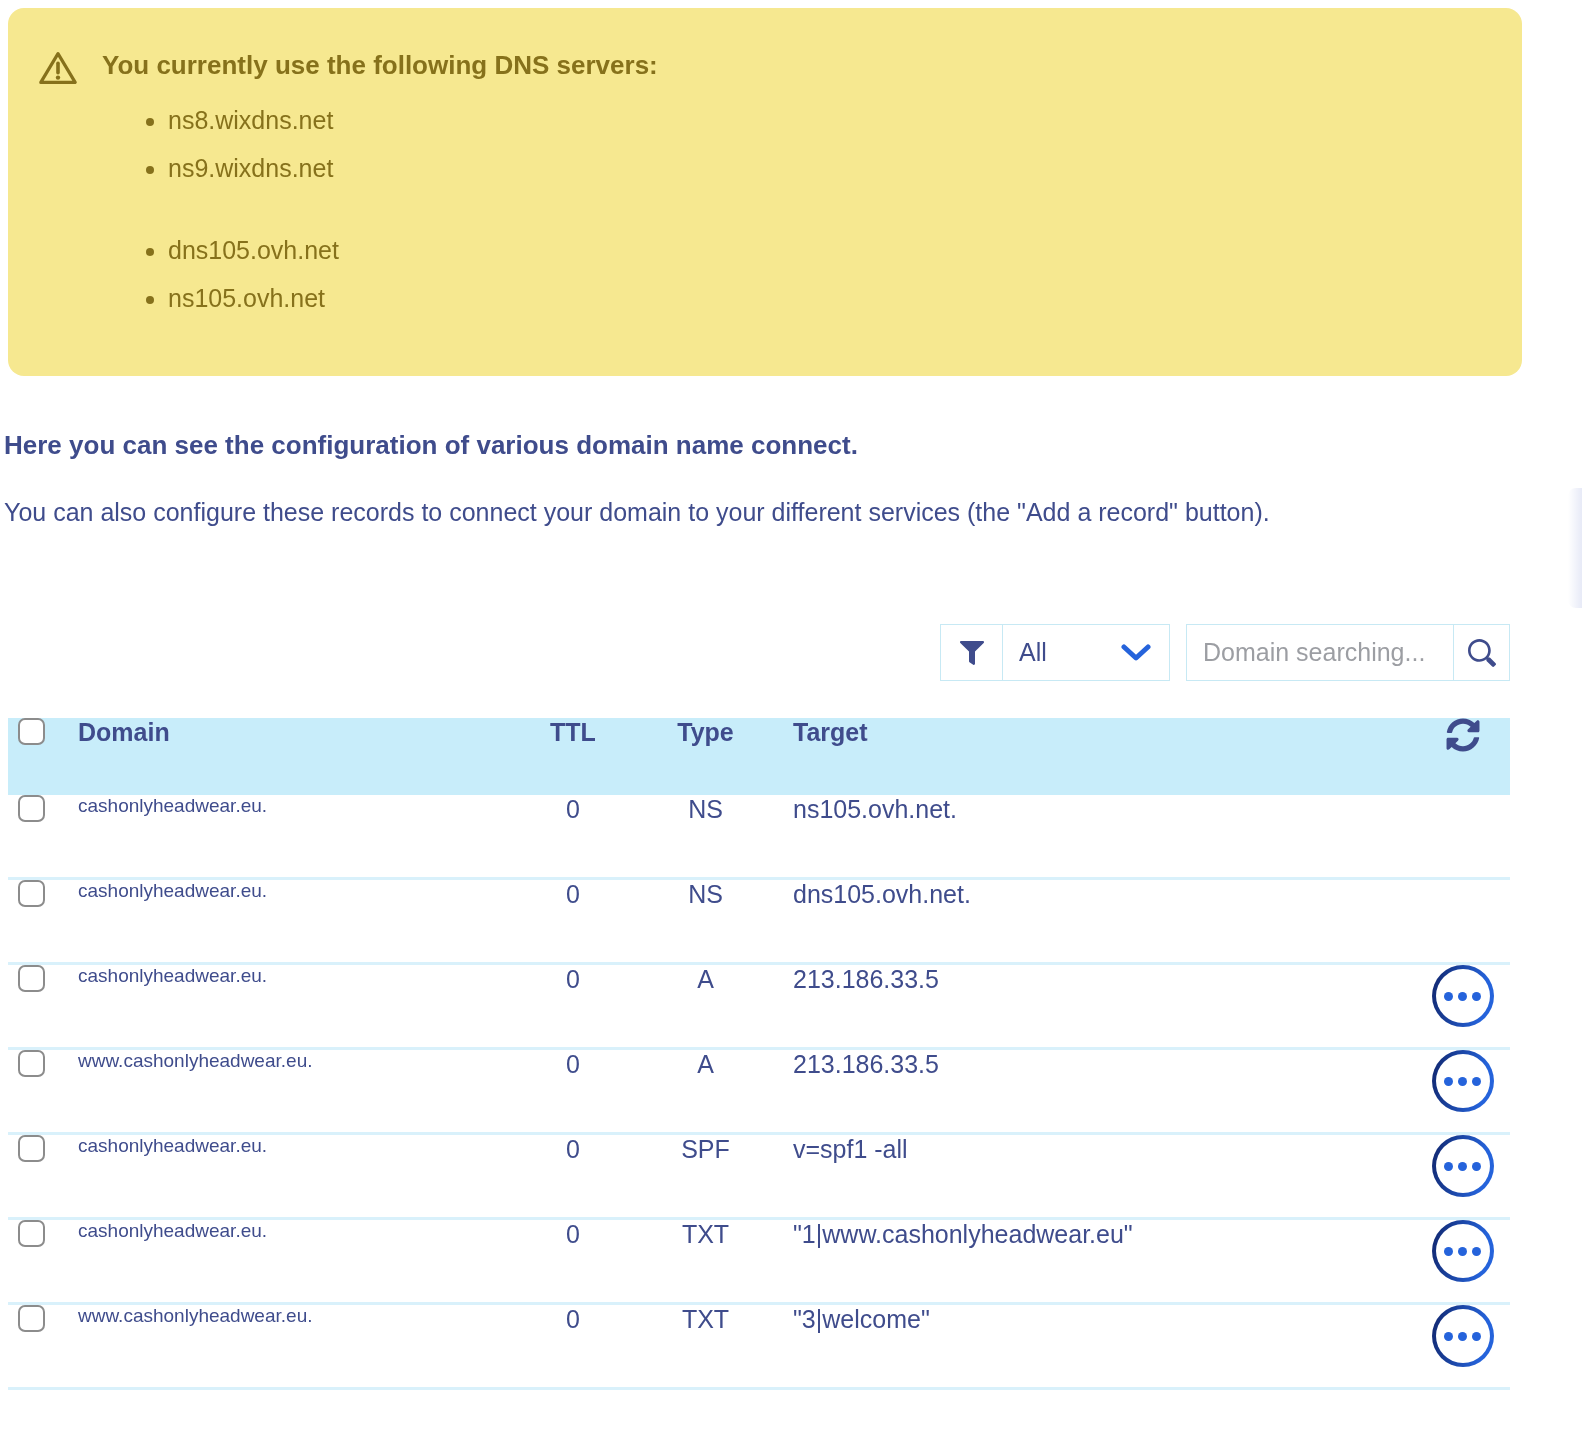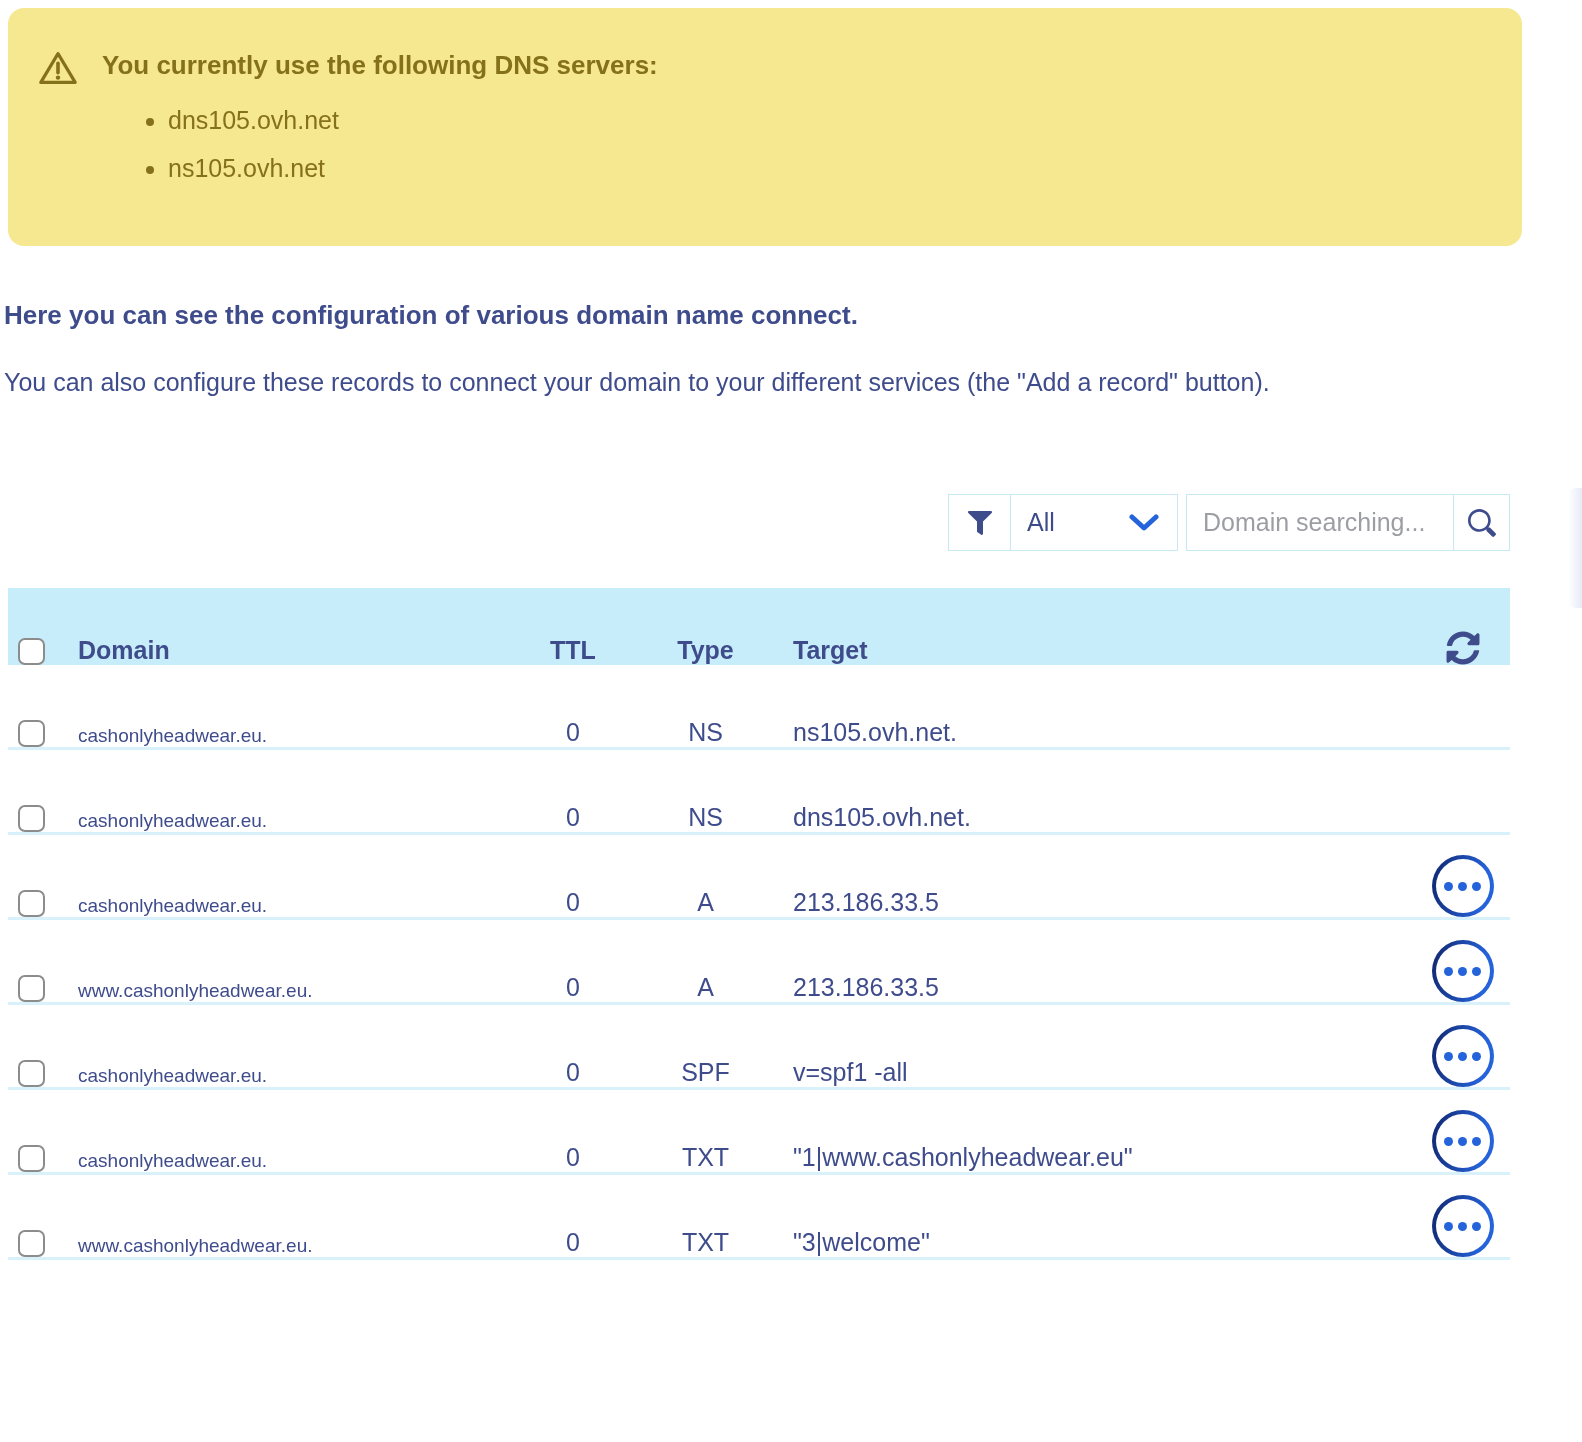--- a/index.html
+++ b/index.html
@@ -68,21 +68,21 @@
     color:var(--text-navy);
   }
 
   
   .toolbar{
     margin:88px 0 0 8px;
     width:1502px;
     display:flex;
     justify-content:flex-end;
     align-items:center;
-    gap:8px;
+    gap:16px;
     height:57px;
   }
   .filter-group{
     display:flex;align-items:center;
     height:57px;width:230px;
     border:1px solid var(--control-border);
     background:#fff;
     cursor:pointer;
   }
   .filter-icon-cell{
@@ -120,21 +120,21 @@
     display:flex;align-items:center;justify-content:center;
   }
   .search-btn svg{width:28px;height:28px;}
 
   
   .dns-table{
     margin:37px 0 0 8px;
     width:1502px;
   }
   .thead,.trow{
-    display:flex;align-items:flex-end;
+    display:flex;align-items:flex-start;
     width:100%;
   }
   .thead{
     height:77px;
     background:var(--table-header-bg);
     font-weight:700;font-size:25px;
     color:var(--text-navy);
   }
   .trow{
     height:85px;
@@ -198,20 +198,24 @@
   <div class="warn-row">
     <span class="warn-icon">
       <svg viewBox="0 0 100 90">
         <path d="M50 9 L93 81 H7 Z" fill="none" stroke="#86711B" stroke-width="8" stroke-linejoin="round"></path>
         <line x1="50" y1="33" x2="50" y2="57" stroke="#86711B" stroke-width="9" stroke-linecap="round"></line>
         <circle cx="50" cy="69" r="5.5" fill="#86711B"></circle>
       </svg>
     </span>
     <div class="warn-content">
       <p class="warn-heading">You currently use the following DNS servers:</p>
+      <ul class="warn-list">
+        <li>ns8.wixdns.net</li>
+        <li>ns9.wixdns.net</li>
+      </ul>
       <ul class="warn-list last">
         <li>dns105.ovh.net</li>
         <li>ns105.ovh.net</li>
       </ul>
     </div>
   </div>
 </div>
 
 <p class="intro-heading">Here you can see the configuration of various domain name connect.</p>
 <p class="intro-body">You can also configure these records to connect your domain to your different services (the "Add a record" button).</p>

